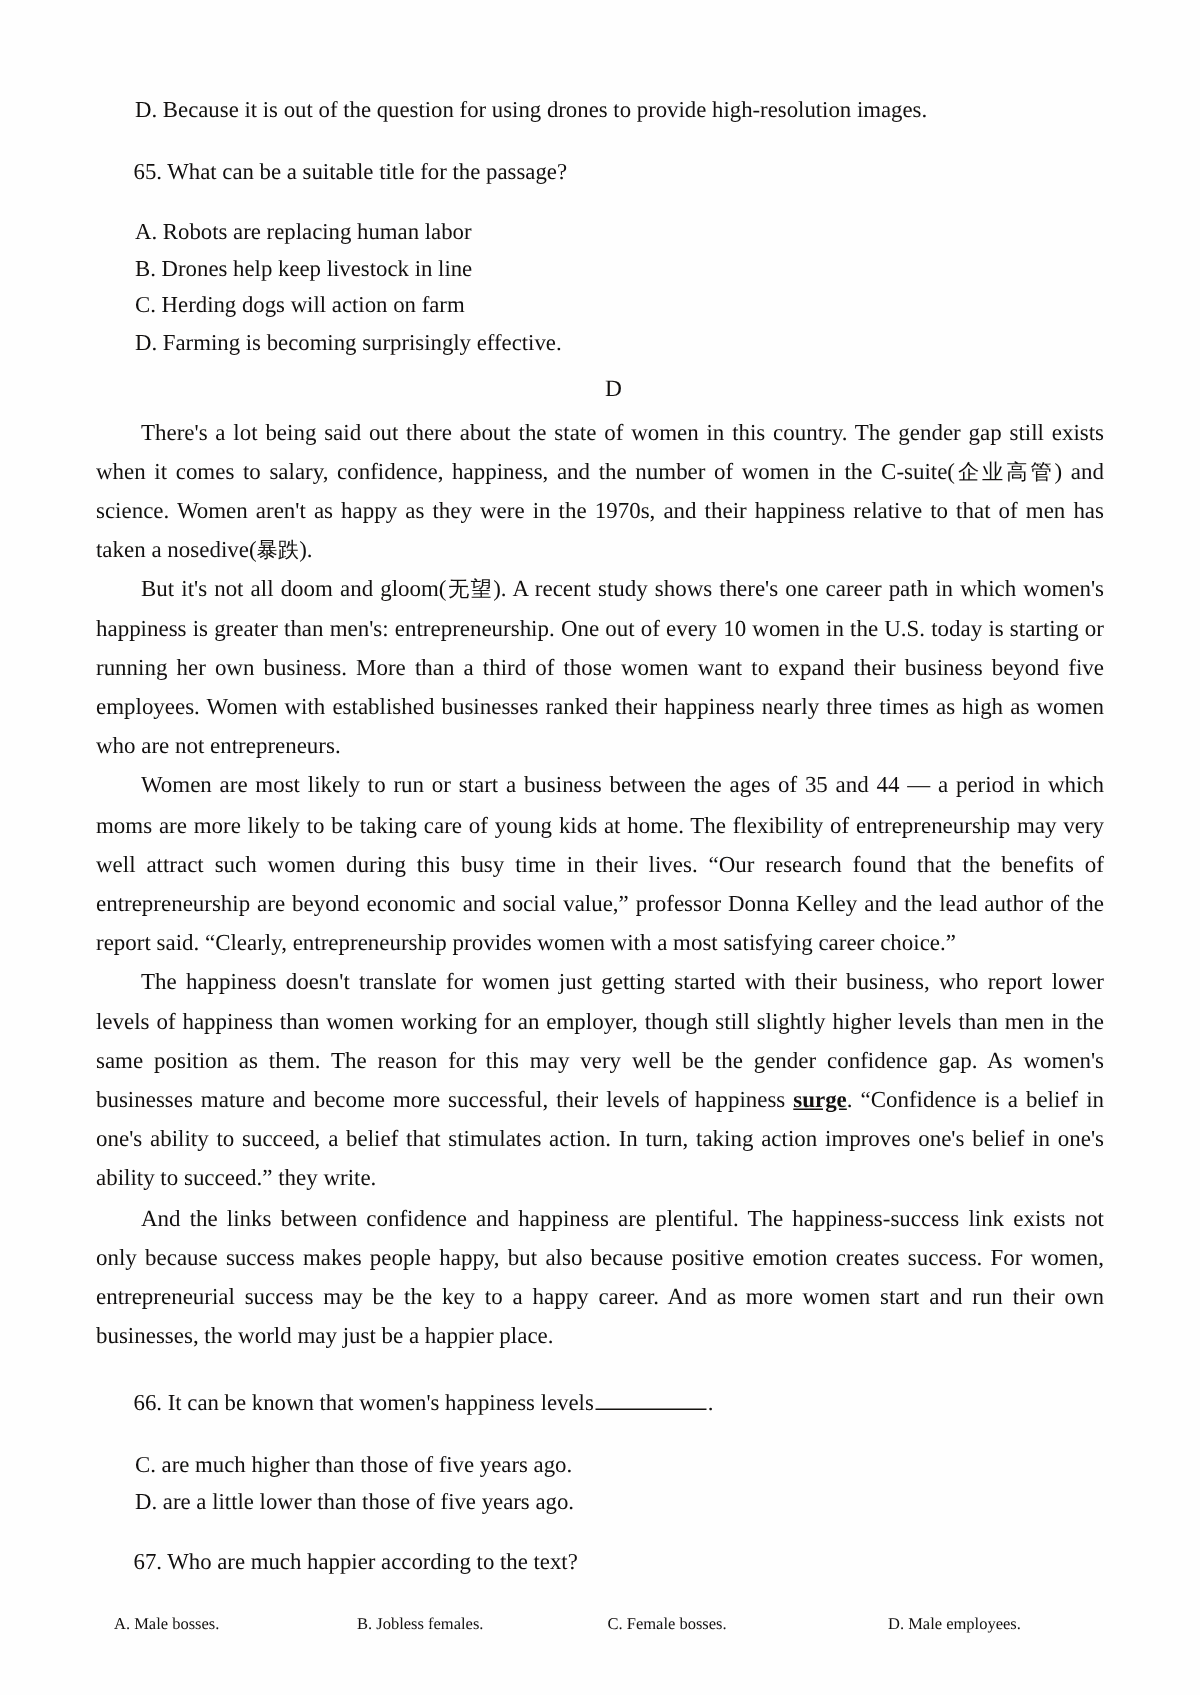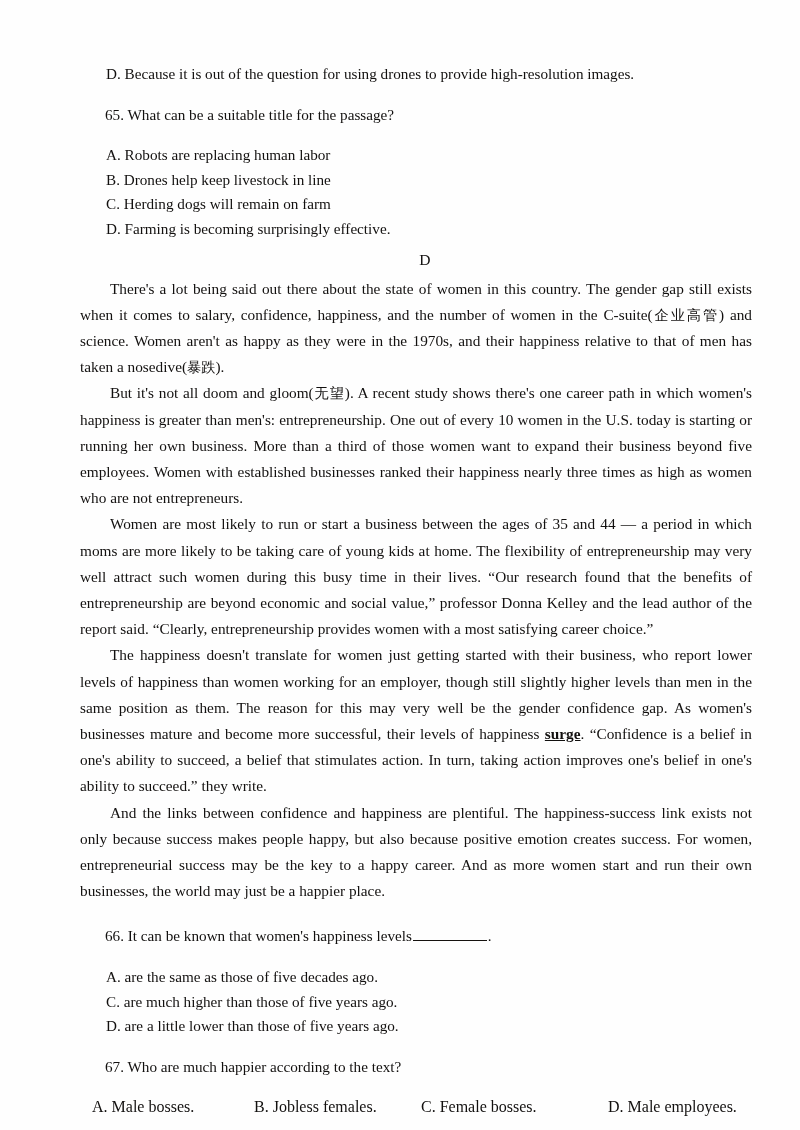--- a/index.html
+++ b/index.html
@@ -19,21 +19,21 @@
   .page {
     position: absolute;
     left: 0;
     top: 0;
     width: 800px;
     height: 1130px;
     background: #fefefe;
   }
   .content {
     position: absolute;
-    left: 80px;
+    left: 64px;
     top: 62px;
     width: 672px;
   }
 
   
   .q-line {
     font-size: 15.2px;
     line-height: 24.6px;
     margin: 16px;
     padding: 0 0 0 9px;
@@ -42,21 +42,21 @@
   .opt-line {
     font-size: 15.2px;
     line-height: 24.6px;
     margin: 0;
     padding: 0 0 0 26px;
     white-space: nowrap;
   }
 
   
   .opt-row {
-    font-size: 16px;
+    font-size: 11px;
     line-height: 24.6px;
     margin: 0;
     padding: 0 0 0 12px;
     display: flex;
     width: 648px;
   }
   .opt-row .cell { white-space: nowrap; }
   .opt-row .cell.c1 { width: 162px; }
   .opt-row .cell.c2 { width: 167px; }
   .opt-row .cell.c3 { width: 171px; }
@@ -106,39 +106,38 @@
 <body>
 
 <div class="page">
   <div class="content">
 
     <p class="opt-line">D. Because it is out of the question for using drones to provide high-resolution images.</p>
 
     <p class="q-line">65. What can be a suitable title for the passage?</p>
     <p class="opt-line">A. Robots are replacing human labor</p>
     <p class="opt-line">B. Drones help keep livestock in line</p>
-    <p class="opt-line">C. Herding dogs will remain on farm</p>
+    <p class="opt-line">C. Herding dogs will action on farm</p>
     <p class="opt-line">D. Farming is becoming surprisingly effective.</p>
 
     <div class="section-letter">D</div>
 
     <p class="para"><span>There's a lot being said out there about the state of women in this country. The gender gap still exists when it comes to salary, confidence, happiness, and the number of women in the C-suite(</span><span class="cn">企业高管</span><span>) and science. Women aren't as happy as they were in the 1970s, and their happiness relative to that of men has taken a nosedive(</span><span class="cn">暴跌</span><span>).</span></p>
 
     <p class="para"><span>But it's not all doom and gloom(</span><span class="cn">无望</span><span>). A recent study shows there's one career path in which women's happiness is greater than men's: entrepreneurship. One out of every 10 women in the U.S. today is starting or running her own business. More than a third of those women want to expand their business beyond five employees. Women with established businesses ranked their happiness nearly three times as high as women who are not entrepreneurs.</span></p>
 
     <p class="para">Women are most likely to run or start a business between the ages of 35 and 44 — a period in which moms are more likely to be taking care of young kids at home. The flexibility of entrepreneurship may very well attract such women during this busy time in their lives. “Our research  found that the benefits of entrepreneurship are beyond economic and social value,” professor Donna Kelley and the lead author  of the report said. “Clearly, entrepreneurship provides women with a most satisfying career choice.”</p>
 
     <p class="para"><span>The happiness doesn't translate for women just getting started with their business, who report lower levels of happiness than women working for an employer, though still slightly higher levels than men in the same position as them. The reason for this may very well be the gender confidence gap. As women's businesses mature and become more successful, their levels of happiness </span><span class="surge">surge</span><span>. “Confidence is a belief in one's ability to succeed, a belief that stimulates action. In turn, taking action improves one's belief in one's ability to succeed.” they write.</span></p>
 
     <p class="para">And the links between confidence and happiness are plentiful. The happiness-success link exists not only because success makes people happy, but also because positive emotion creates success. For women, entrepreneurial success may be the key to a happy career. And as more women start and run their own businesses, the world may just be a happier place.</p>
 
     <div class="spacer-2"></div>
 
     <p class="q-line"><span>66. It can be known that women's happiness levels</span><span class="blank"></span><span>.</span></p>
-    <p class="opt-line">A. are the same as those of five decades ago.</p>
     <p class="opt-line">C. are much higher than those of five years ago.</p>
     <p class="opt-line">D. are a little lower than those of five years ago.</p>
 
     <p class="q-line">67. Who are much happier according to the text?</p>
     <div class="opt-row">
       <span class="cell c1">A. Male bosses.</span>
       <span class="cell c2">B. Jobless females.</span>
       <span class="cell c3">C. Female bosses.</span>
       <span class="cell c4">D. Male employees.</span>
     </div>

